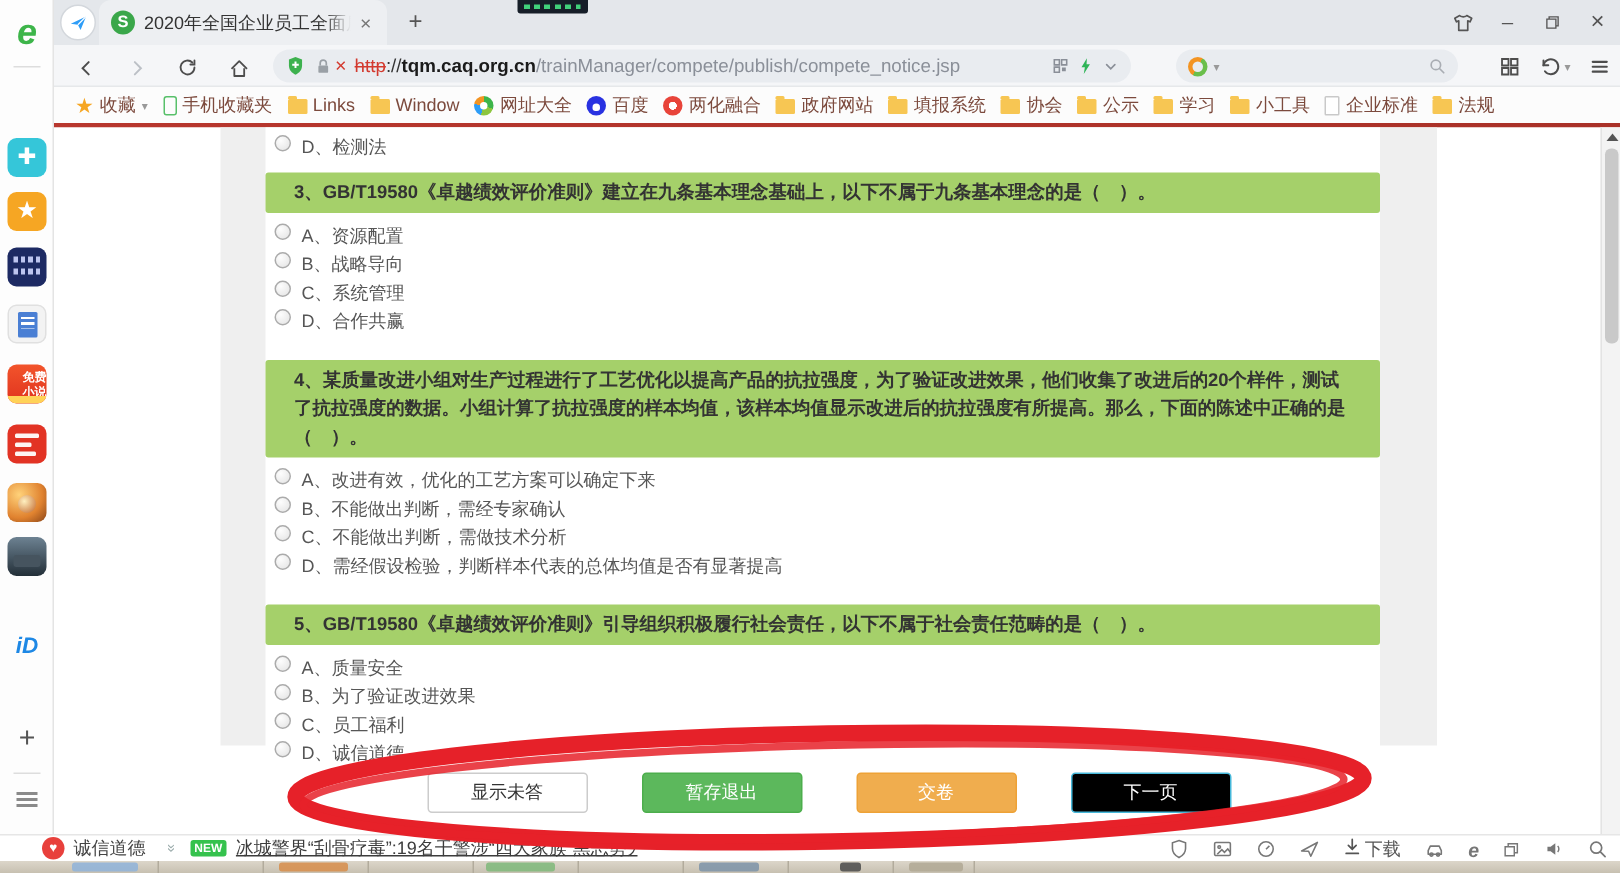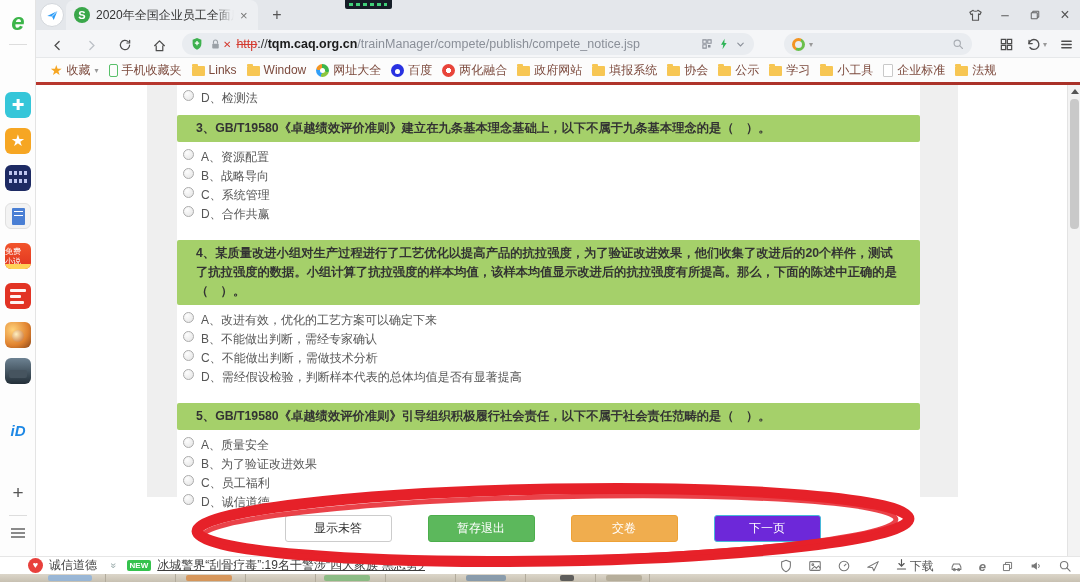--- a/index.html
+++ b/index.html
@@ -12,21 +12,21 @@
 .sb-logo{position:absolute;left:0;top:8px;width:36px;text-align:center;font-size:24px;font-weight:bold;color:#3db54a;font-style:italic}
 .sb-div{position:absolute;left:9px;width:18px;height:1px;background:#ddd}
 .sb-ic{position:absolute;left:5px;width:26px;height:26px;border-radius:6px;overflow:hidden}
 .ic-cyan{background:#35c6d9;color:#fff;font-size:15px;text-align:center;line-height:26px}
 .ic-star{background:#f6a623;color:#fff;font-size:16px;text-align:center;line-height:26px}
 .ic-navy{background:#1d2a63}
 .ic-navy i{position:absolute;left:4px;width:18px;height:4px;background:repeating-linear-gradient(90deg,#cfd6ff 0 3px,transparent 3px 5px);opacity:.9}
 .ic-doc{background:#f3f3f3;border:1px solid #e0e0e0}
 .ic-doc i{position:absolute;left:6px;top:4px;width:13px;height:17px;background:#4a7fd4;border-radius:1px}
 .ic-doc i::after{content:"";position:absolute;left:2px;top:3px;width:9px;height:8px;background:repeating-linear-gradient(#fff 0 1.5px,transparent 1.5px 4px)}
-.ic-novel{background:linear-gradient(#f2542b,#e0331f);color:#fff;font-size:8px;font-weight:normal;text-align:left;line-height:10px;padding-top:4px}
+.ic-novel{background:linear-gradient(#f2542b,#e0331f);color:#fff;font-size:8px;font-weight:bold;text-align:right;line-height:10px;padding-top:4px}
 .ic-novel b{position:absolute;bottom:0;left:0;width:100%;height:5px;background:#ffd257}
 .ic-red{background:#e23324}
 .ic-red i{position:absolute;left:5px;width:16px;height:3px;background:#fff;border-radius:1px;opacity:.95}
 .ic-game1{background:radial-gradient(circle at 30% 30%,#ffd27a,#e0822f 60%,#8a4518)}
 .ic-game1 i{position:absolute;left:7px;top:8px;width:12px;height:12px;border-radius:50%;background:radial-gradient(circle at 35% 35%,#fff0c0,#c2652a)}
 .ic-game2{background:linear-gradient(#6d8292,#232f38)}
 .ic-game2 i{position:absolute;left:4px;top:12px;width:18px;height:8px;background:#46545f;border-radius:2px}
 .sb-id{position:absolute;left:0;width:36px;text-align:center;font-size:15px;font-weight:bold;color:#1e88e5;font-style:italic}
 .sb-plus{position:absolute;left:0;width:36px;text-align:center;font-size:19px;color:#555}
 .sb-list{position:absolute;left:11px;width:14px;height:10px;background:repeating-linear-gradient(#8a8a8a 0 2px,transparent 2px 4px)}
@@ -80,21 +80,21 @@
 .opt{display:flex;align-items:flex-start;gap:7px;height:19px;font-size:12px;color:#565656;padding-left:6px}
 .radio{width:11px;height:11px;border-radius:50%;border:1px solid #ababab;background:radial-gradient(circle at 35% 30%,#fdfdfd,#e3e3e3);flex:0 0 11px}
 .qbanner{background:#a5d06a;color:#333;font-weight:bold;font-size:12.3px;line-height:19px;padding:4px 19px;border-radius:2px;margin-top:6px}
 .optgroup{padding:7px 0 9px}
 .stray{margin-top:5px}
 .btnrow{position:absolute;left:111px;top:430px;width:811px;display:flex;justify-content:center;gap:36px}
 .qbtn{width:107px;height:27px;border-radius:3px;font-size:12px;line-height:25px;text-align:center;border:1px solid transparent}
 .b-default{background:#fff;border-color:#ccc;color:#333}
 .b-success{background:#5cb85c;border-color:#4cae4c;color:#fff}
 .b-warning{background:#f0ad4e;border-color:#eea236;color:#fff}
-.b-info{background:#6d28d9;border-color:#46b8da;color:#fff}
+.b-info{background:#000000;border-color:#46b8da;color:#fff}
 
 .scroll{position:absolute;right:0;top:85px;width:13px;height:471px;background:#f3f3f3;border-left:1px solid #e3e3e3;z-index:8}
 .sc-up{position:absolute;left:3px;top:4px;width:0;height:0;border-left:4px solid transparent;border-right:4px solid transparent;border-bottom:5px solid #555}
 .sc-thumb{position:absolute;left:2px;top:14px;width:9px;height:130px;background:#c9c9c9;border-radius:4px}
 
 .annot{position:absolute;left:0;top:0;width:1080px;height:582px;z-index:60;pointer-events:none}
 
 .statusbar{position:absolute;left:0;top:556px;width:1080px;height:18px;background:#fff;border-top:1px solid #e6e6e6;display:flex;align-items:center;z-index:20}
 .heart{width:15px;height:15px;border-radius:50%;background:#e8403c;color:#fff;font-size:9px;text-align:center;line-height:15px;margin-left:28px}
 .today{font-size:12px;color:#444;margin-left:6px}

